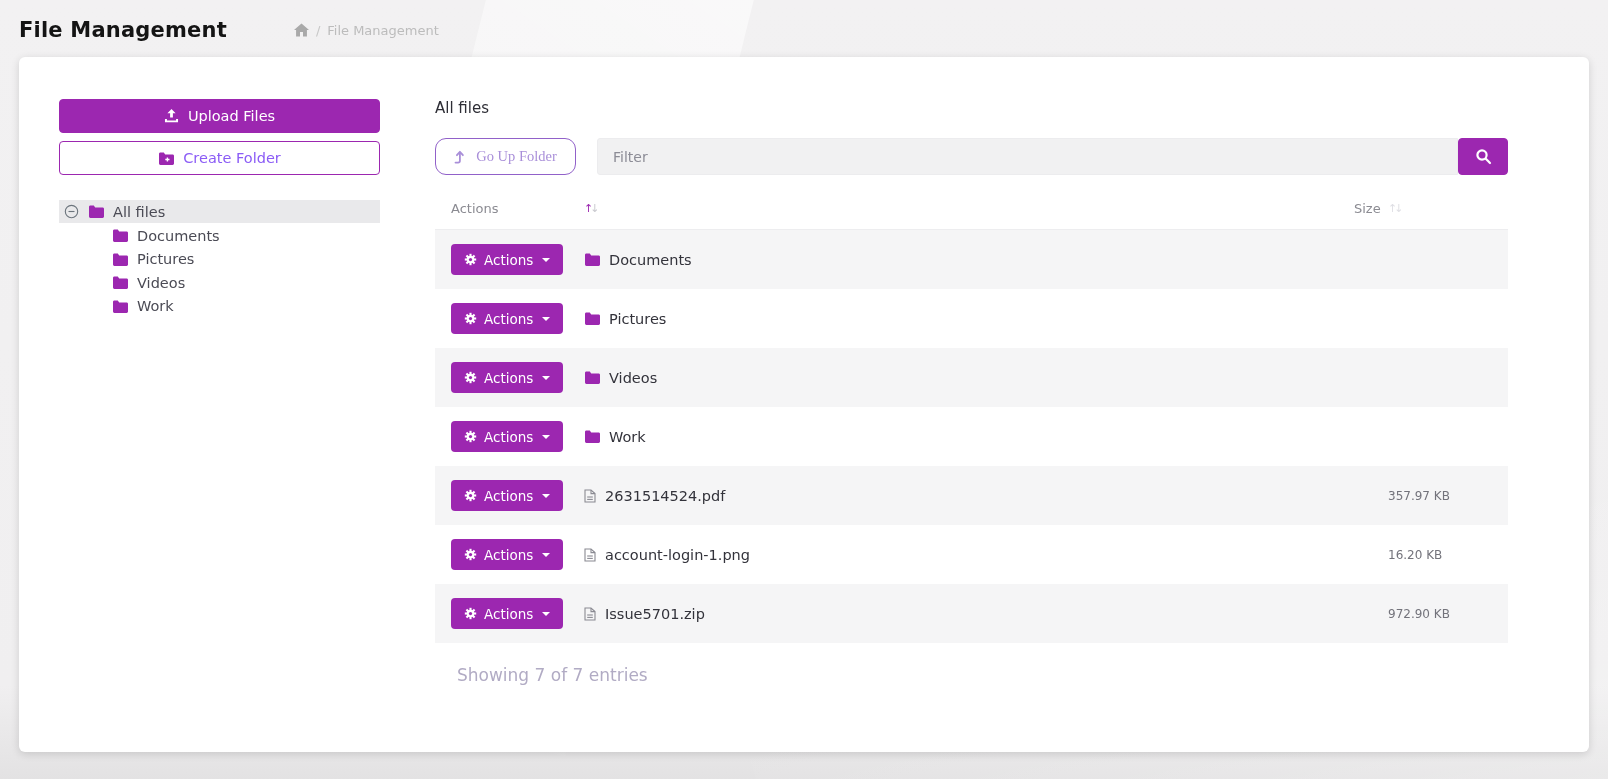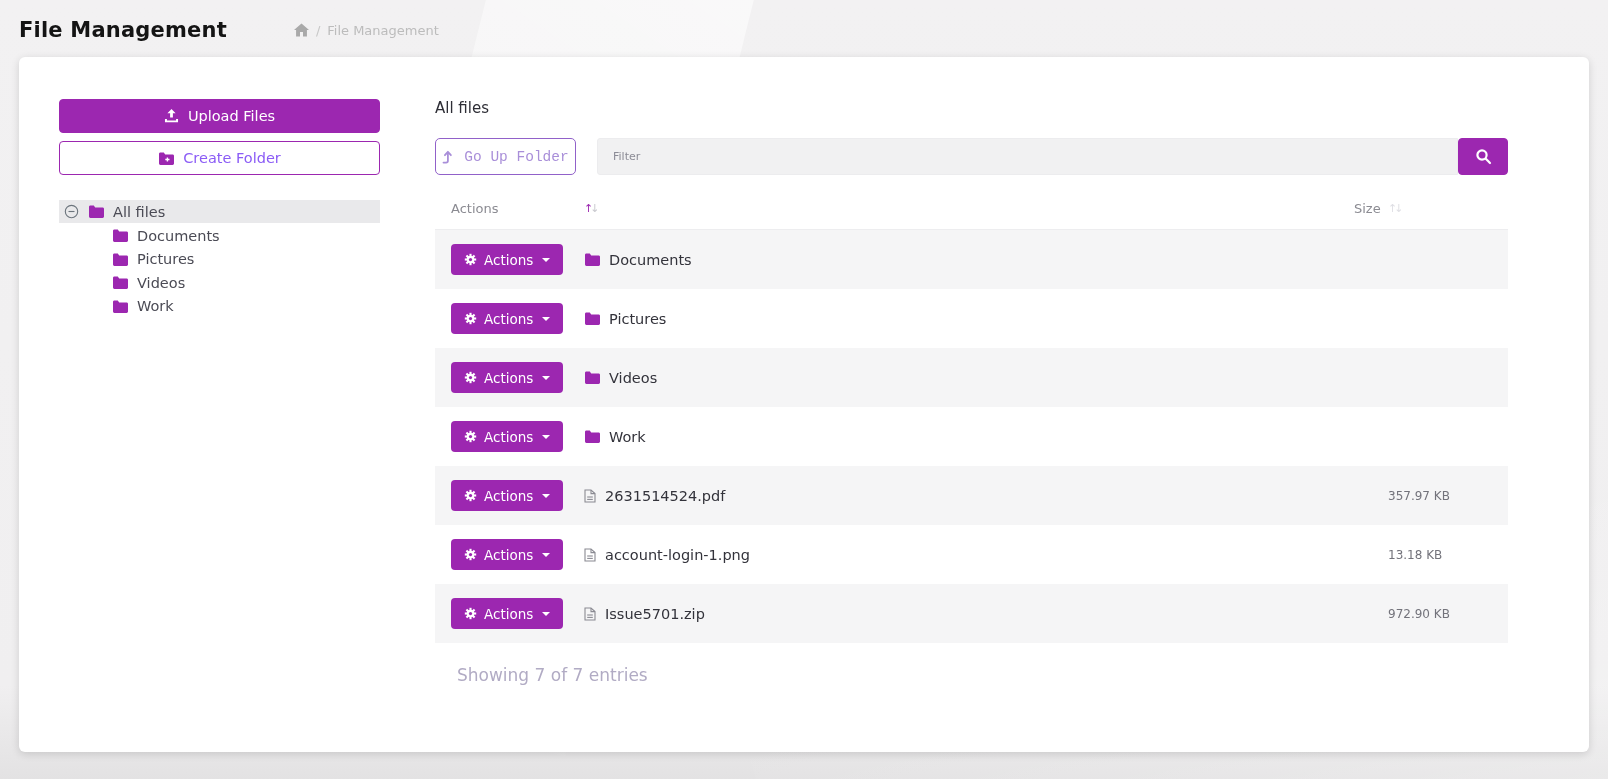--- a/index.html
+++ b/index.html
@@ -38,24 +38,24 @@
   .tree { margin-top:25px; font-size:14.5px; color:#4b4b55; }
   .tree-root { display:flex; align-items:center; gap:9px; background:#e9e9eb; height:23px; padding-left:5px; cursor:pointer; }
   .tree-children { margin-top:1px; }
   .tree-item { display:flex; align-items:center; gap:9px; height:23.5px; padding-left:53px; cursor:pointer; }
 
   
   .main { flex:1; display:flex; flex-direction:column; }
   .current-folder { font-size:15px; color:#2e2e36; margin-bottom:21px; }
   .toolbar { display:flex; align-items:stretch; height:37px; margin-bottom:19px; }
   .btn-goup { display:flex; align-items:center; justify-content:center; gap:10px; width:141px;
-              border:1px solid #9161c9; border-radius:5px; color:#a98fd9; background:#fff; font-size:14.5px; cursor:pointer; font-family:Liberation Mono, monospace; }
+              border:1px solid #9161c9; border-radius:11px; color:#a98fd9; background:#fff; font-size:14.5px; cursor:pointer; font-family:Liberation Serif, serif; }
   .filter-group { flex:1; display:flex; margin-left:21px; }
   .filter-input { flex:1; background:#f1f1f2; border:1px solid #ececee; border-radius:3px 0 0 3px; padding:0 15px;
-                  font-size:11px; color:#3a3a42; font-family:inherit; outline:none; }
+                  font-size:14px; color:#3a3a42; font-family:inherit; outline:none; }
   .filter-input::placeholder { color:#8c8c96; }
   .btn-search { width:50px; flex:none; background:#9c27b0; border:1px solid #9c27b0; border-radius:4px; cursor:pointer;
                 display:flex; align-items:center; justify-content:center; }
 
   
   .tbl { width:100%; }
   .t-head { display:grid; grid-template-columns:133px 1fr 34px 104px 16px; align-items:center;
             height:36px; font-size:13px; color:#8b8b92; border-bottom:1px solid #ededef; padding:0 0 6px 16px; }
   .sort { display:inline-flex; font-size:11px; letter-spacing:-3px; cursor:pointer; }
   .sort .up { color:#9c27b0; }
@@ -402,21 +402,21 @@
         <svg width="12" height="14" viewBox="0 0 12 14" fill="none" stroke="#8a8a92" stroke-width="1.1">
                   <path d="M1 1h6l4 3.6V13H1z"></path>
                   <path d="M7 1v3.6h4"></path>
                   <line x1="3.2" y1="8" x2="8.8" y2="8"></line>
                   <line x1="3.2" y1="10.4" x2="8.8" y2="10.4"></line>
                 </svg>
       </span>
       <span>account-login-1.png</span>
     </div>
     <div></div>
-    <div class="size-cell">13.18 KB</div>
+    <div class="size-cell">16.20 KB</div>
     <div></div>
   </div>
 
   <div class="t-row odd">
     <div>
       <button class="btn-actions">
         <span class="icon">
           <svg width="13" height="13" viewBox="0 0 16 16">
                     <g stroke="#fff" stroke-width="2.6">
                       <line x1="8" y1="1" x2="8" y2="15"></line>

